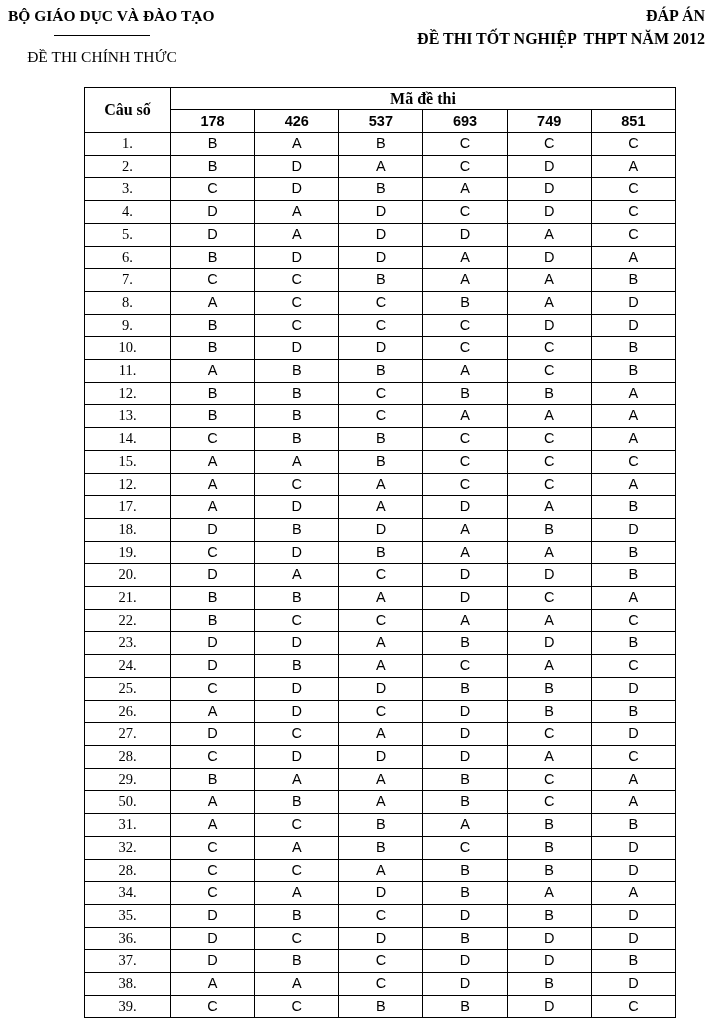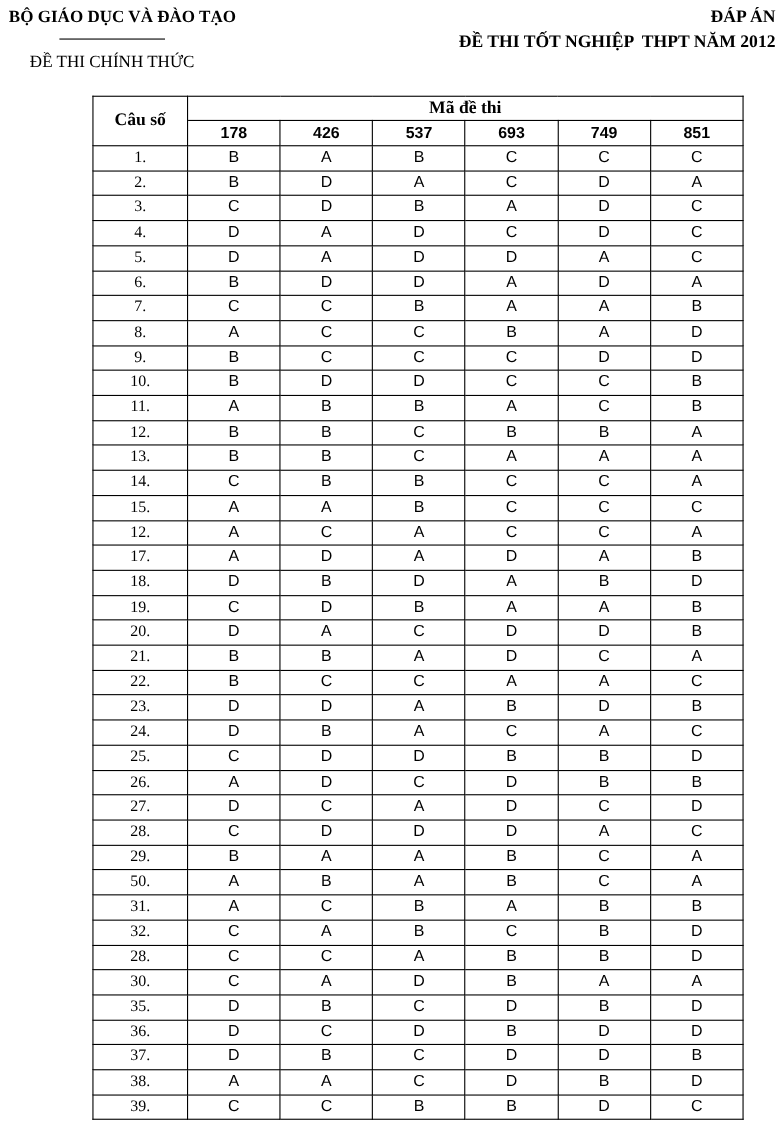--- a/index.html
+++ b/index.html
@@ -435,21 +435,21 @@
         <tr>
           <td class="q-cell">28.</td>
           <td class="ans-cell">C</td>
           <td class="ans-cell">C</td>
           <td class="ans-cell">A</td>
           <td class="ans-cell">B</td>
           <td class="ans-cell">B</td>
           <td class="ans-cell">D</td>
         </tr>
         <tr>
-          <td class="q-cell">30.</td>
+          <td class="q-cell">34.</td>
           <td class="ans-cell">C</td>
           <td class="ans-cell">A</td>
           <td class="ans-cell">D</td>
           <td class="ans-cell">B</td>
           <td class="ans-cell">A</td>
           <td class="ans-cell">A</td>
         </tr>
         <tr>
           <td class="q-cell">35.</td>
           <td class="ans-cell">D</td>

